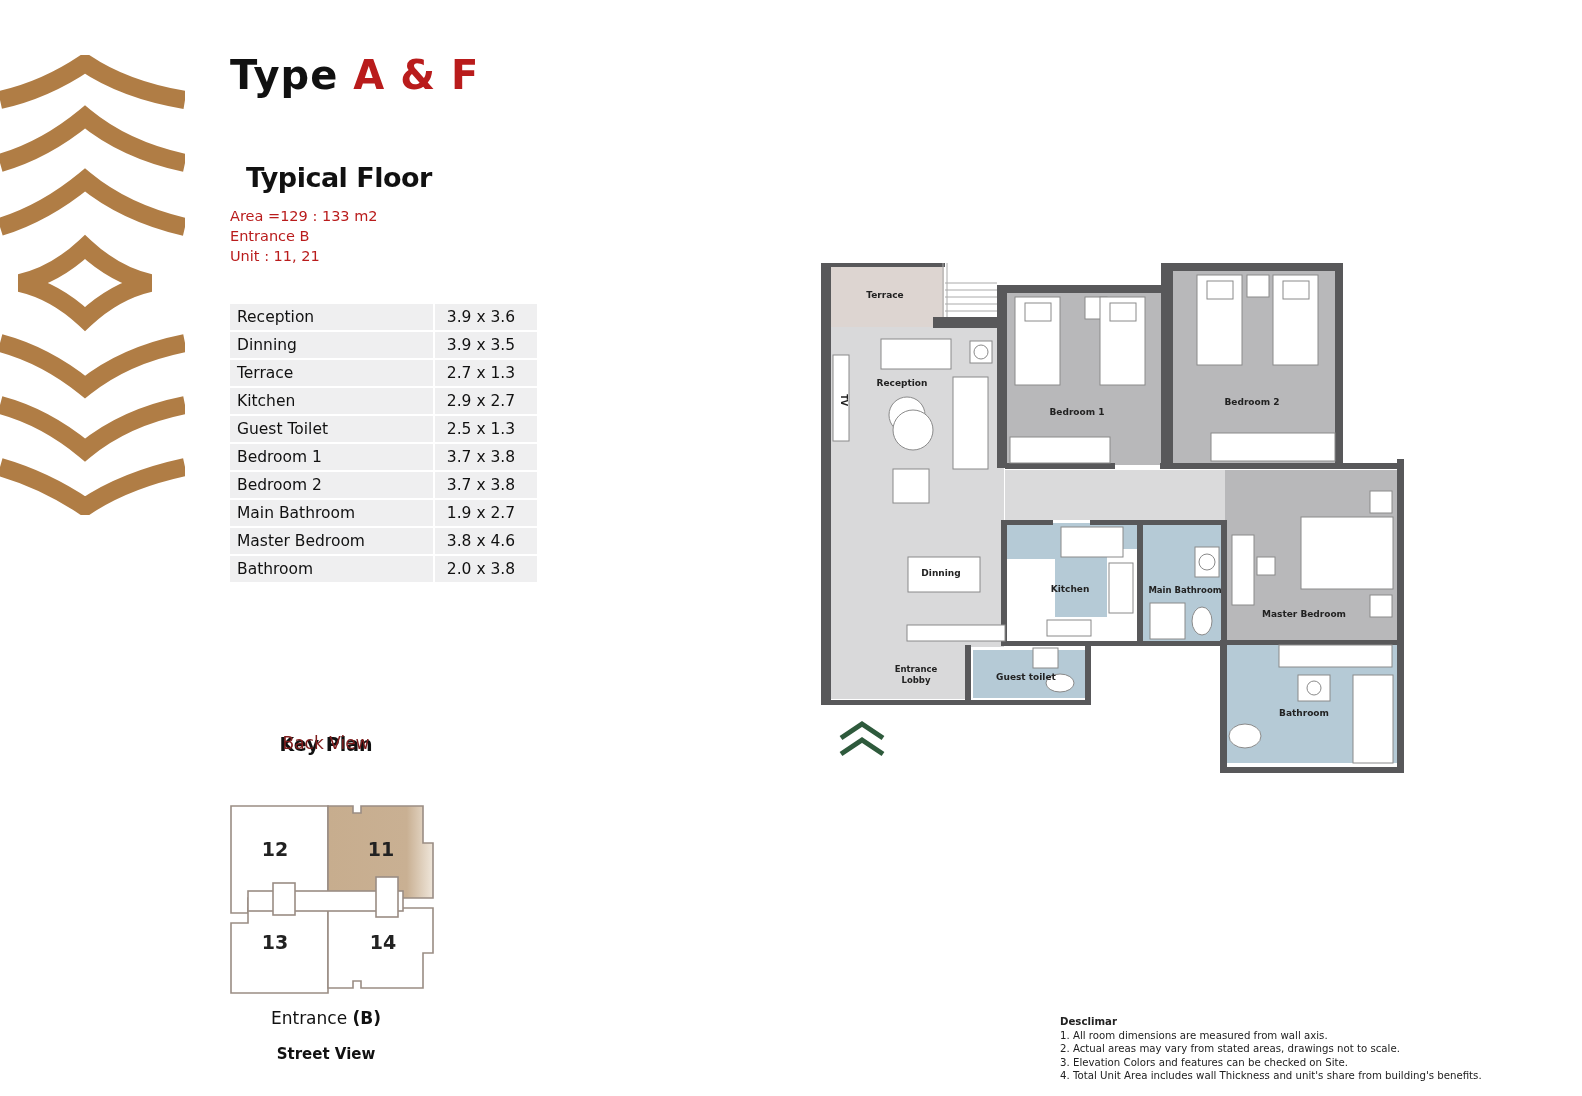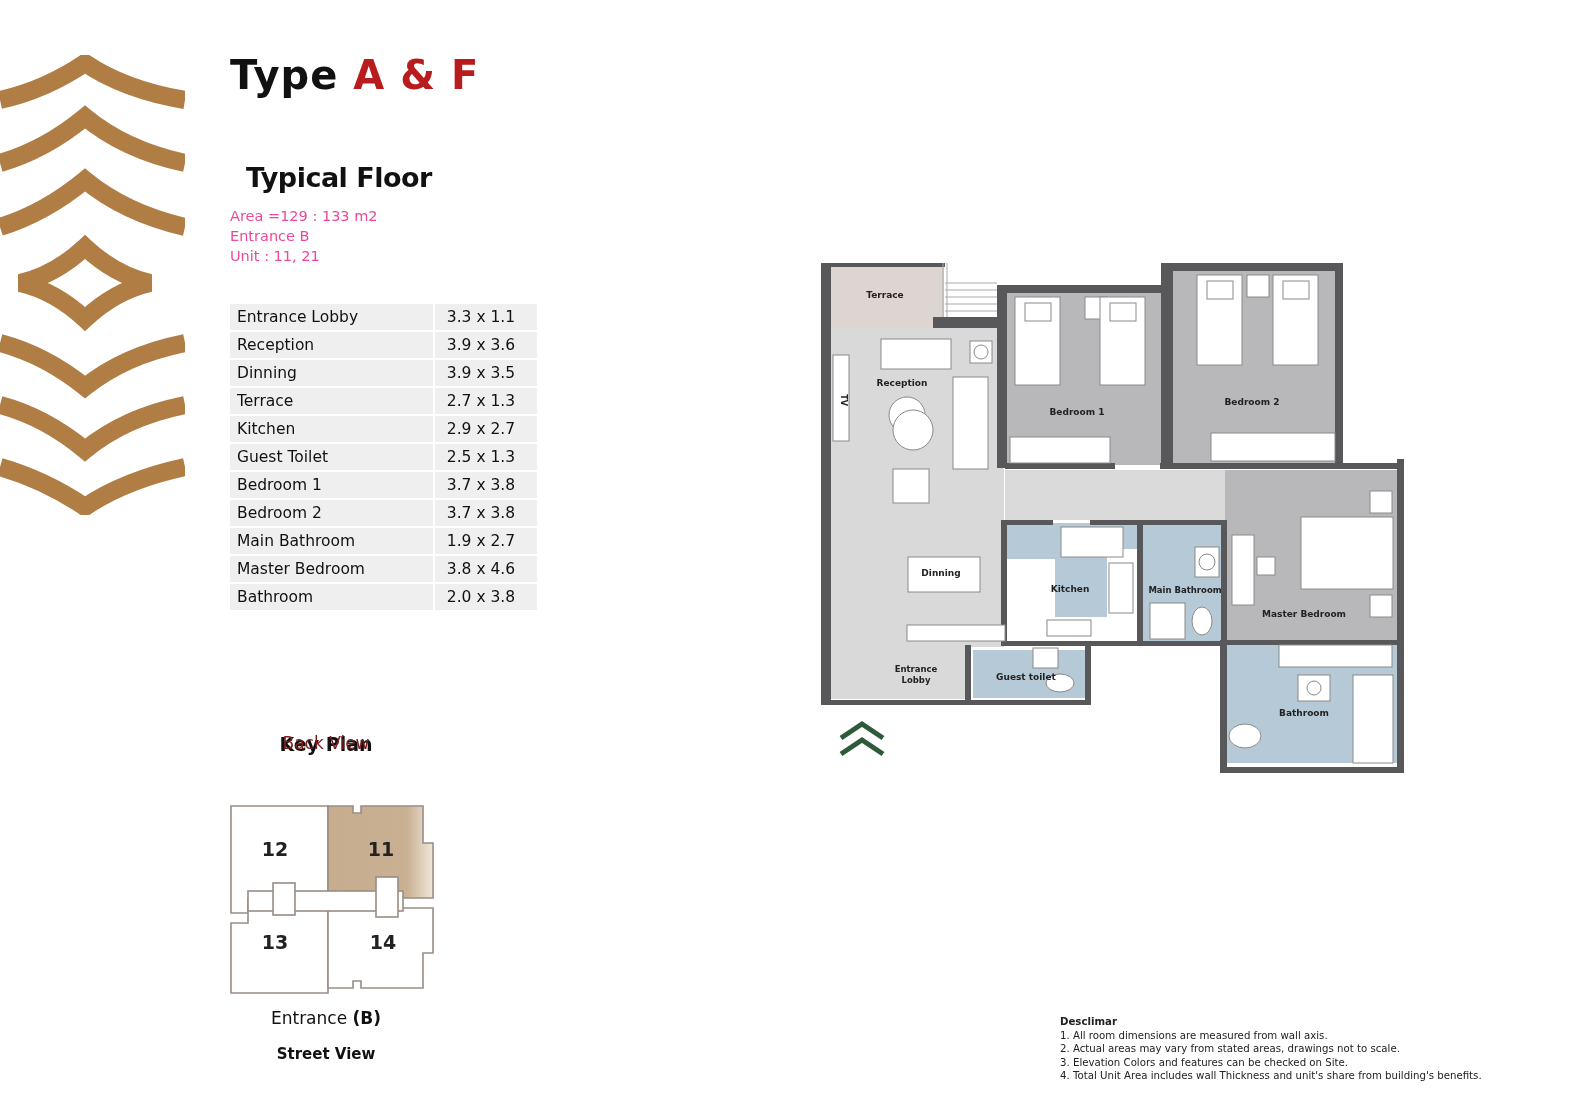--- a/index.html
+++ b/index.html
@@ -1,21 +1,21 @@
 <!DOCTYPE html>
 <html><head>
 <meta charset="utf-8">
 <style>
   html, body { margin:0; padding:0; background:#ffffff; }
   body { width:1582px; height:1096px; position:relative; overflow:hidden; font-family:"DejaVu Sans", sans-serif; color:#111; }
   .ornament { position:absolute; left:0; top:55px; width:185px; height:460px; }
   .title { position:absolute; left:230px; top:52px; font-family:"DejaVu Sans", sans-serif; font-weight:bold; font-size:40px; letter-spacing:1px; white-space:nowrap; }
   .title .accent { color:#b91c1c; }
   .subtitle { position:absolute; left:230px; top:162px; font-weight:bold; font-size:27px; letter-spacing:-0.5px;margin-left:16px; }
-  .info { position:absolute; left:230px; top:206px; font-size:14.5px; line-height:20px; color:#ec4899; }
+  .info { position:absolute; left:230px; top:206px; font-size:14.5px; line-height:20px; color:#b91c1c; }
   .room-table { position:absolute; left:230px; top:302px; width:307px; border-collapse:separate; border-spacing:0 2px; font-size:15.5px; }
   .room-table td { background:#efeff0; height:26px; padding:0; }
   .room-table td.name { width:196px; padding-left:7px; border-right:2px solid #ffffff; }
   .room-table td.dim { text-align:center; padding-right:10px; }
   .keyplan-title { position:absolute; left:230px; width:192px; top:733px; text-align:center; font-weight:bold; font-size:19px; }
   .keyplan-back { position:absolute; left:230px; width:192px; top:733px; text-align:center; font-size:17px; color:#7f1d1d; }
   .keyplan { position:absolute; left:228px; top:803px; width:210px; height:195px; }
   .keyplan-entrance { position:absolute; left:230px; width:192px; top:1008px; text-align:center; font-size:17px; }
   .keyplan-street { position:absolute; left:230px; width:192px; top:1029px; text-align:center; font-size:15px; font-weight:bold;margin-top:16px; }
   .floorplan { position:absolute; left:815px; top:255px; width:600px; height:525px; }
@@ -46,24 +46,20 @@
 
 <div class="subtitle">Typical Floor</div>
 <div class="info">
   <div>Area =129 : 133 m2</div>
   <div>Entrance B</div>
   <div>Unit : 11, 21</div>
 </div>
 
 <table class="room-table">
   <tbody>
-    <tr>
-        <td class="name">Entrance Lobby</td>
-        <td class="dim">3.3 x 1.1</td>
-      </tr>
     <tr>
         <td class="name">Reception</td>
         <td class="dim">3.9 x 3.6</td>
       </tr>
     <tr>
         <td class="name">Dinning</td>
         <td class="dim">3.9 x 3.5</td>
       </tr>
     <tr>
         <td class="name">Terrace</td>

